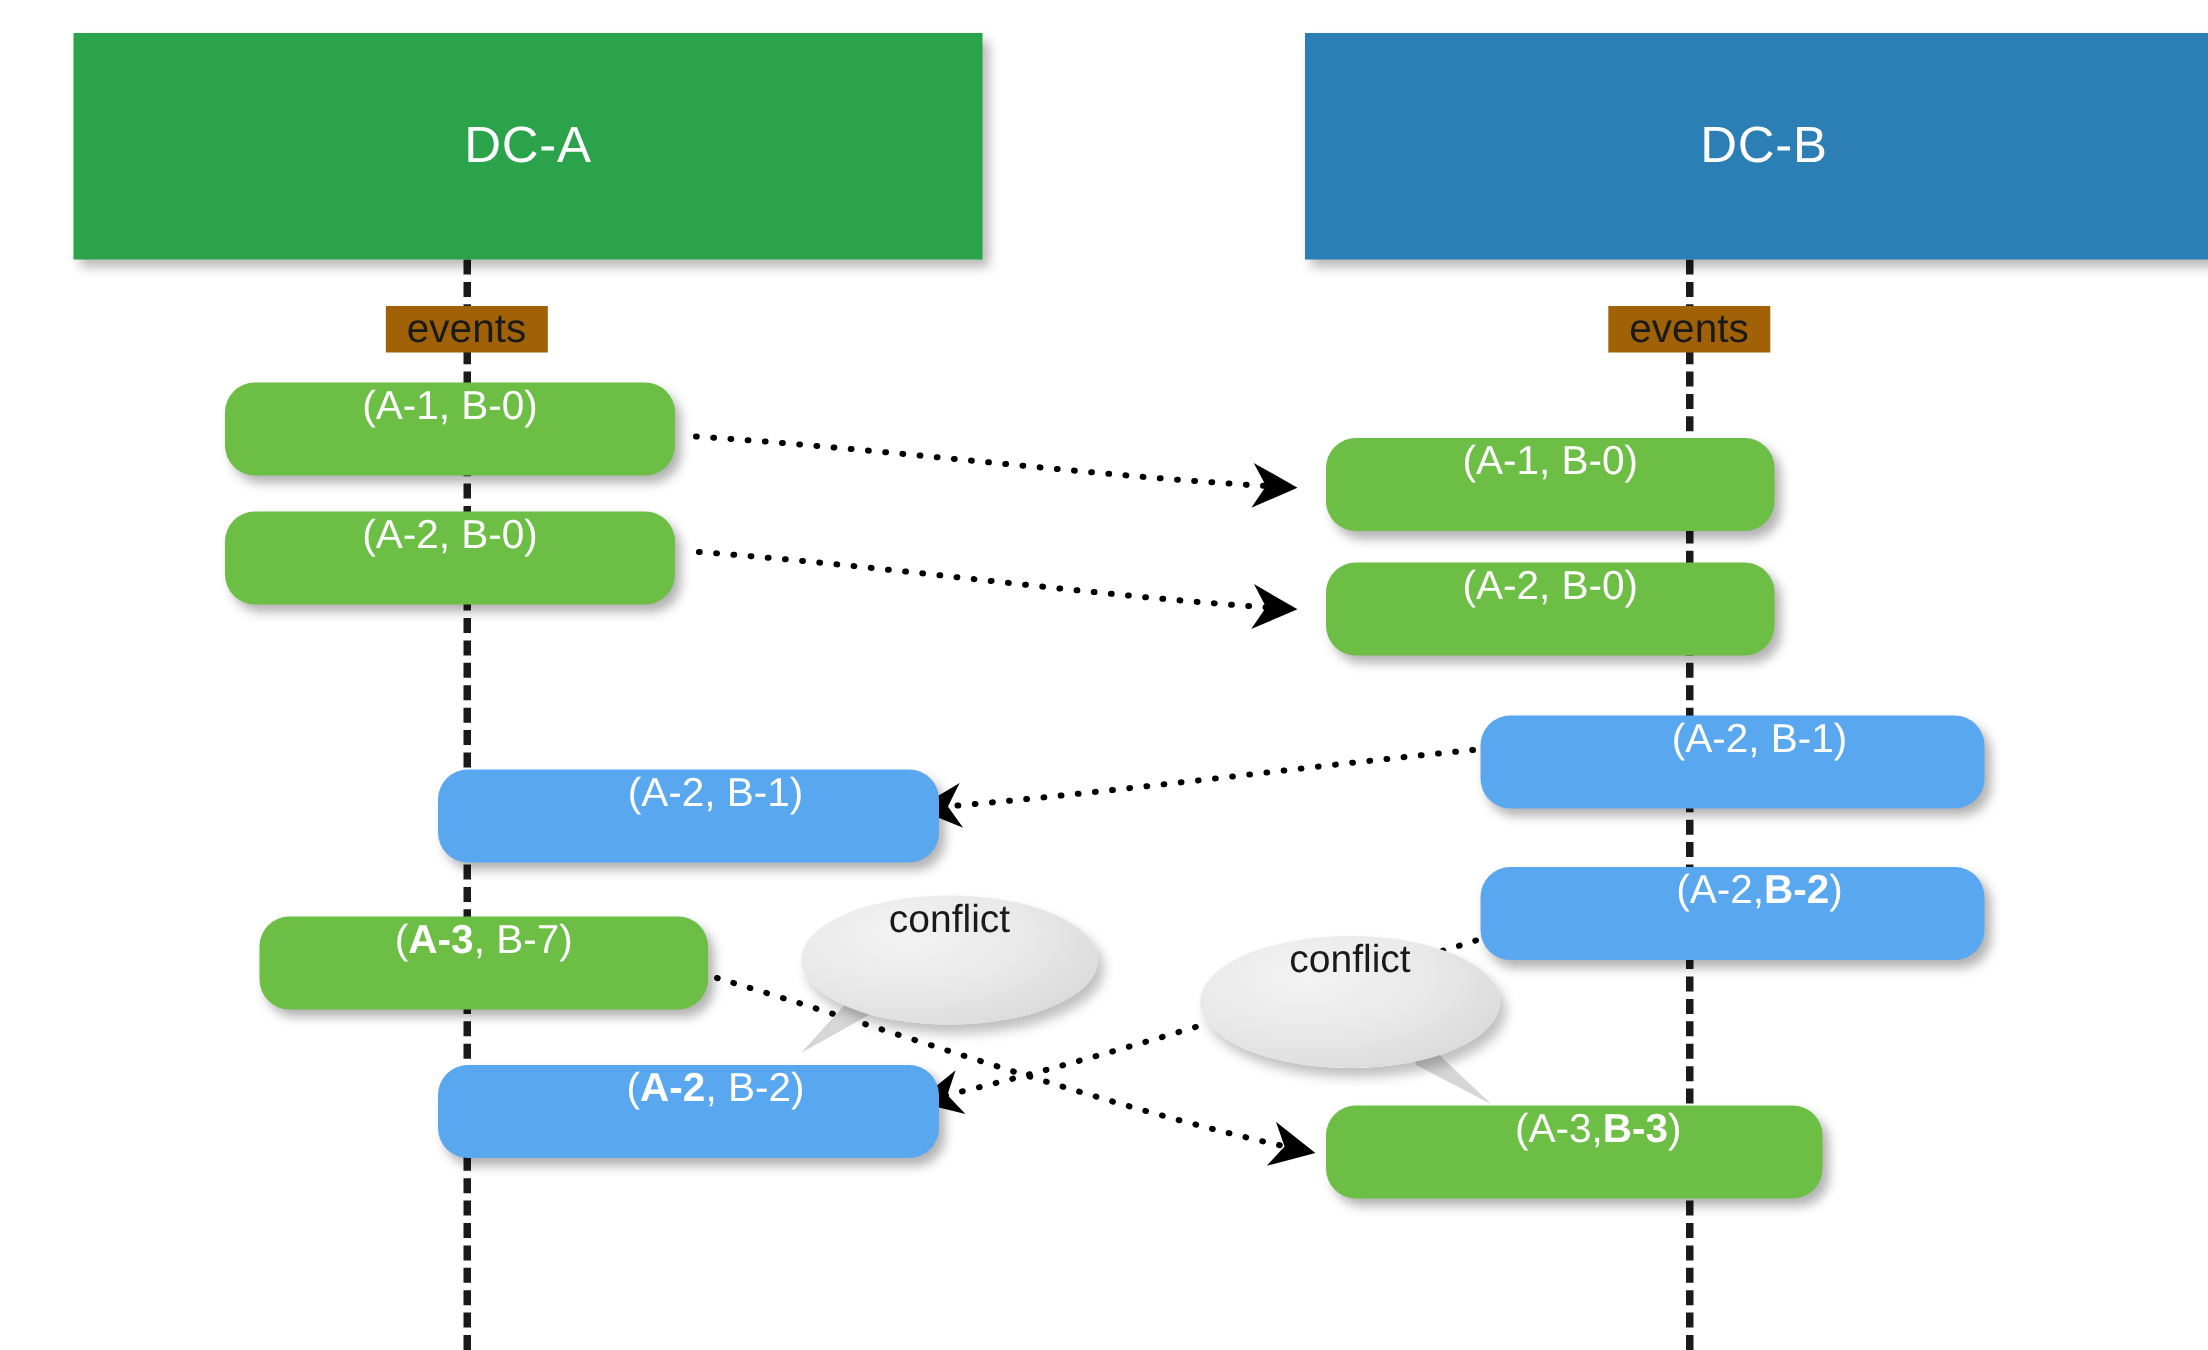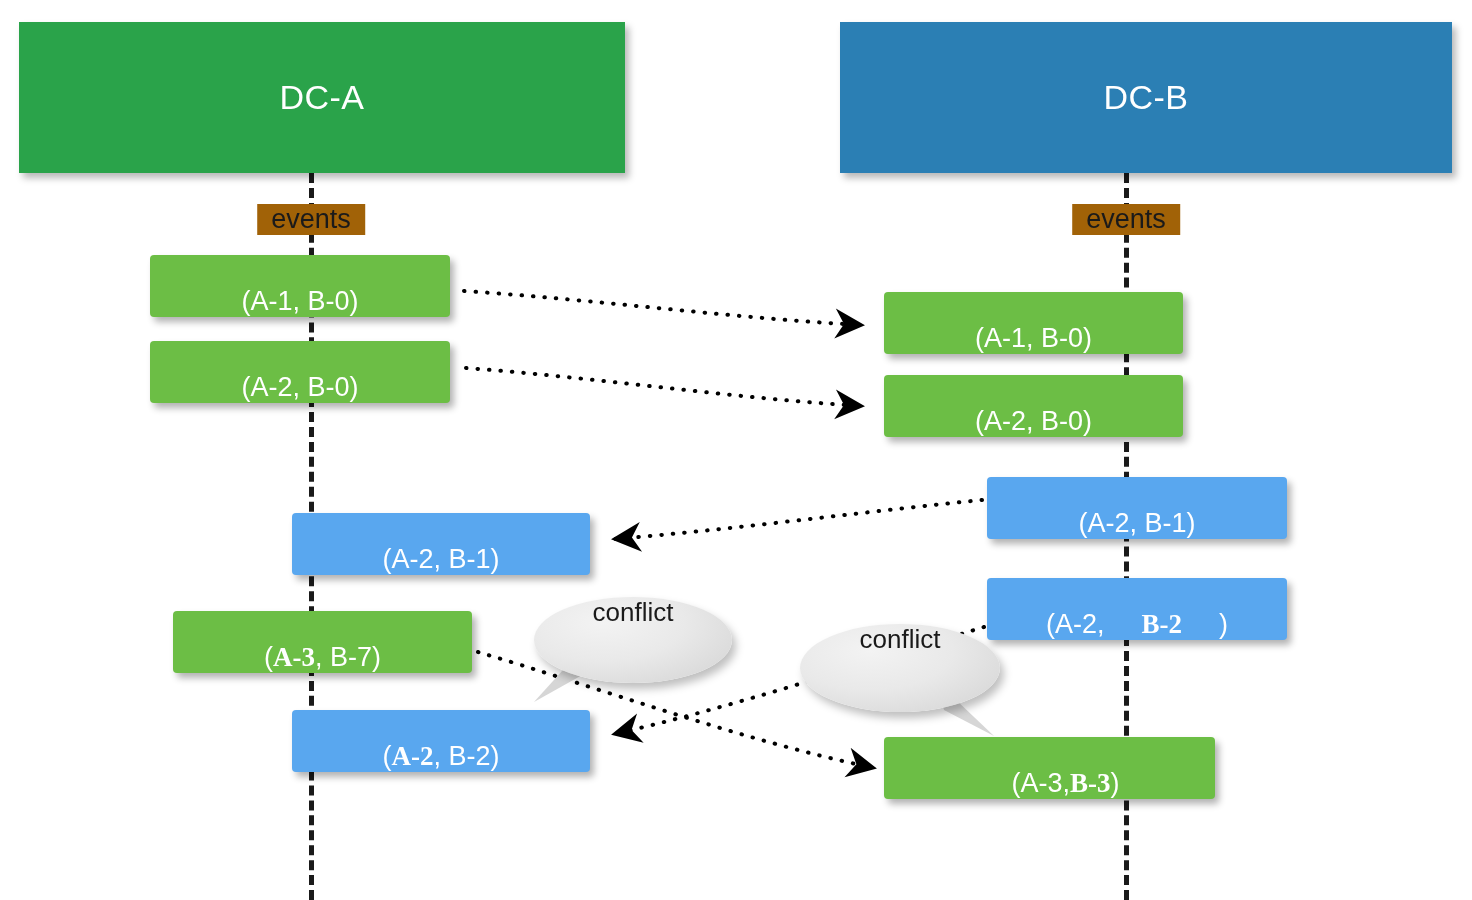--- a/index.html
+++ b/index.html
@@ -19,20 +19,21 @@
   }
   .dc-header {
     position: absolute;
     display: flex;
     align-items: center;
     justify-content: center;
     color: #ffffff;
     font-size: 34px;
     letter-spacing: 0.5px;
     box-shadow: 4px 5px 7px rgba(0,0,0,0.28);
+    margin-left: 30px;
   }
   #dc-a-header {
     left: 19px; top: 22px; width: 606px; height: 151px;
     background: #2aa34a;
   }
   #dc-b-header {
     left: 840px; top: 22px; width: 612px; height: 151px;
     background: #2b7fb4;
   }
   .lifeline {
@@ -51,31 +52,31 @@
     background: #a16207;
     padding: 0 14px;
     transform: translateX(-50%);
     white-space: nowrap;
   }
   #events-a { left: 311px; top: 204px; }
   #events-b { left: 1126px; top: 204px; }
   .pill {
     position: absolute;
     display: flex;
-    align-items: flex-end;
+    align-items: flex-start;
     justify-content: center;
-    border-radius: 4px;
+    border-radius: 20px;
     color: #ffffff;
     font-size: 27px;
     white-space: nowrap;
     box-shadow: 4px 5px 7px rgba(0,0,0,0.30);
   }
   .pill.green { background: #6cbe45; }
-  .pill.blue  { background: #59a7ef; }
-  .pill b { font-weight: bold; font-family: Liberation Serif, serif; }
+  .pill.blue  { background: #59a7ef; padding-left: 36px; }
+  .pill b { font-weight: bold; }
   .bubble {
     position: absolute;
     border-radius: 50%;
     background: radial-gradient(ellipse at 35% 30%, #f3f3f3 0%, #e9e9e9 45%, #d2d2d2 100%);
     display: flex;
     justify-content: center;
     font-size: 26px;
     color: #1a1a1a;
     box-shadow: 4px 6px 8px rgba(0,0,0,0.25);
   }
@@ -149,21 +150,21 @@
   </div>
 
   <div class="pill green" style="left:884px; top:375px; width:299px; height:62px;">
     <span>(A-2, B-0)</span>
   </div>
 
   <div class="pill blue" style="left:987px; top:477px; width:300px; height:62px;">
     <span>(A-2, B-1)</span>
   </div>
 
-  <div class="pill blue" style="left:987px; top:578px; width:300px; height:62px;gap:37px;">
+  <div class="pill blue" style="left:987px; top:578px; width:300px; height:62px;">
     <span>(A-2, </span>
       <b>B-2</b>
       <span>)</span>
   </div>
 
   <div class="pill green" style="left:884px; top:737px; width:299px; height:62px;padding-left:32px;">
     <span>(A-3, </span>
       <b>B-3</b>
       <span>)</span>
   </div>

